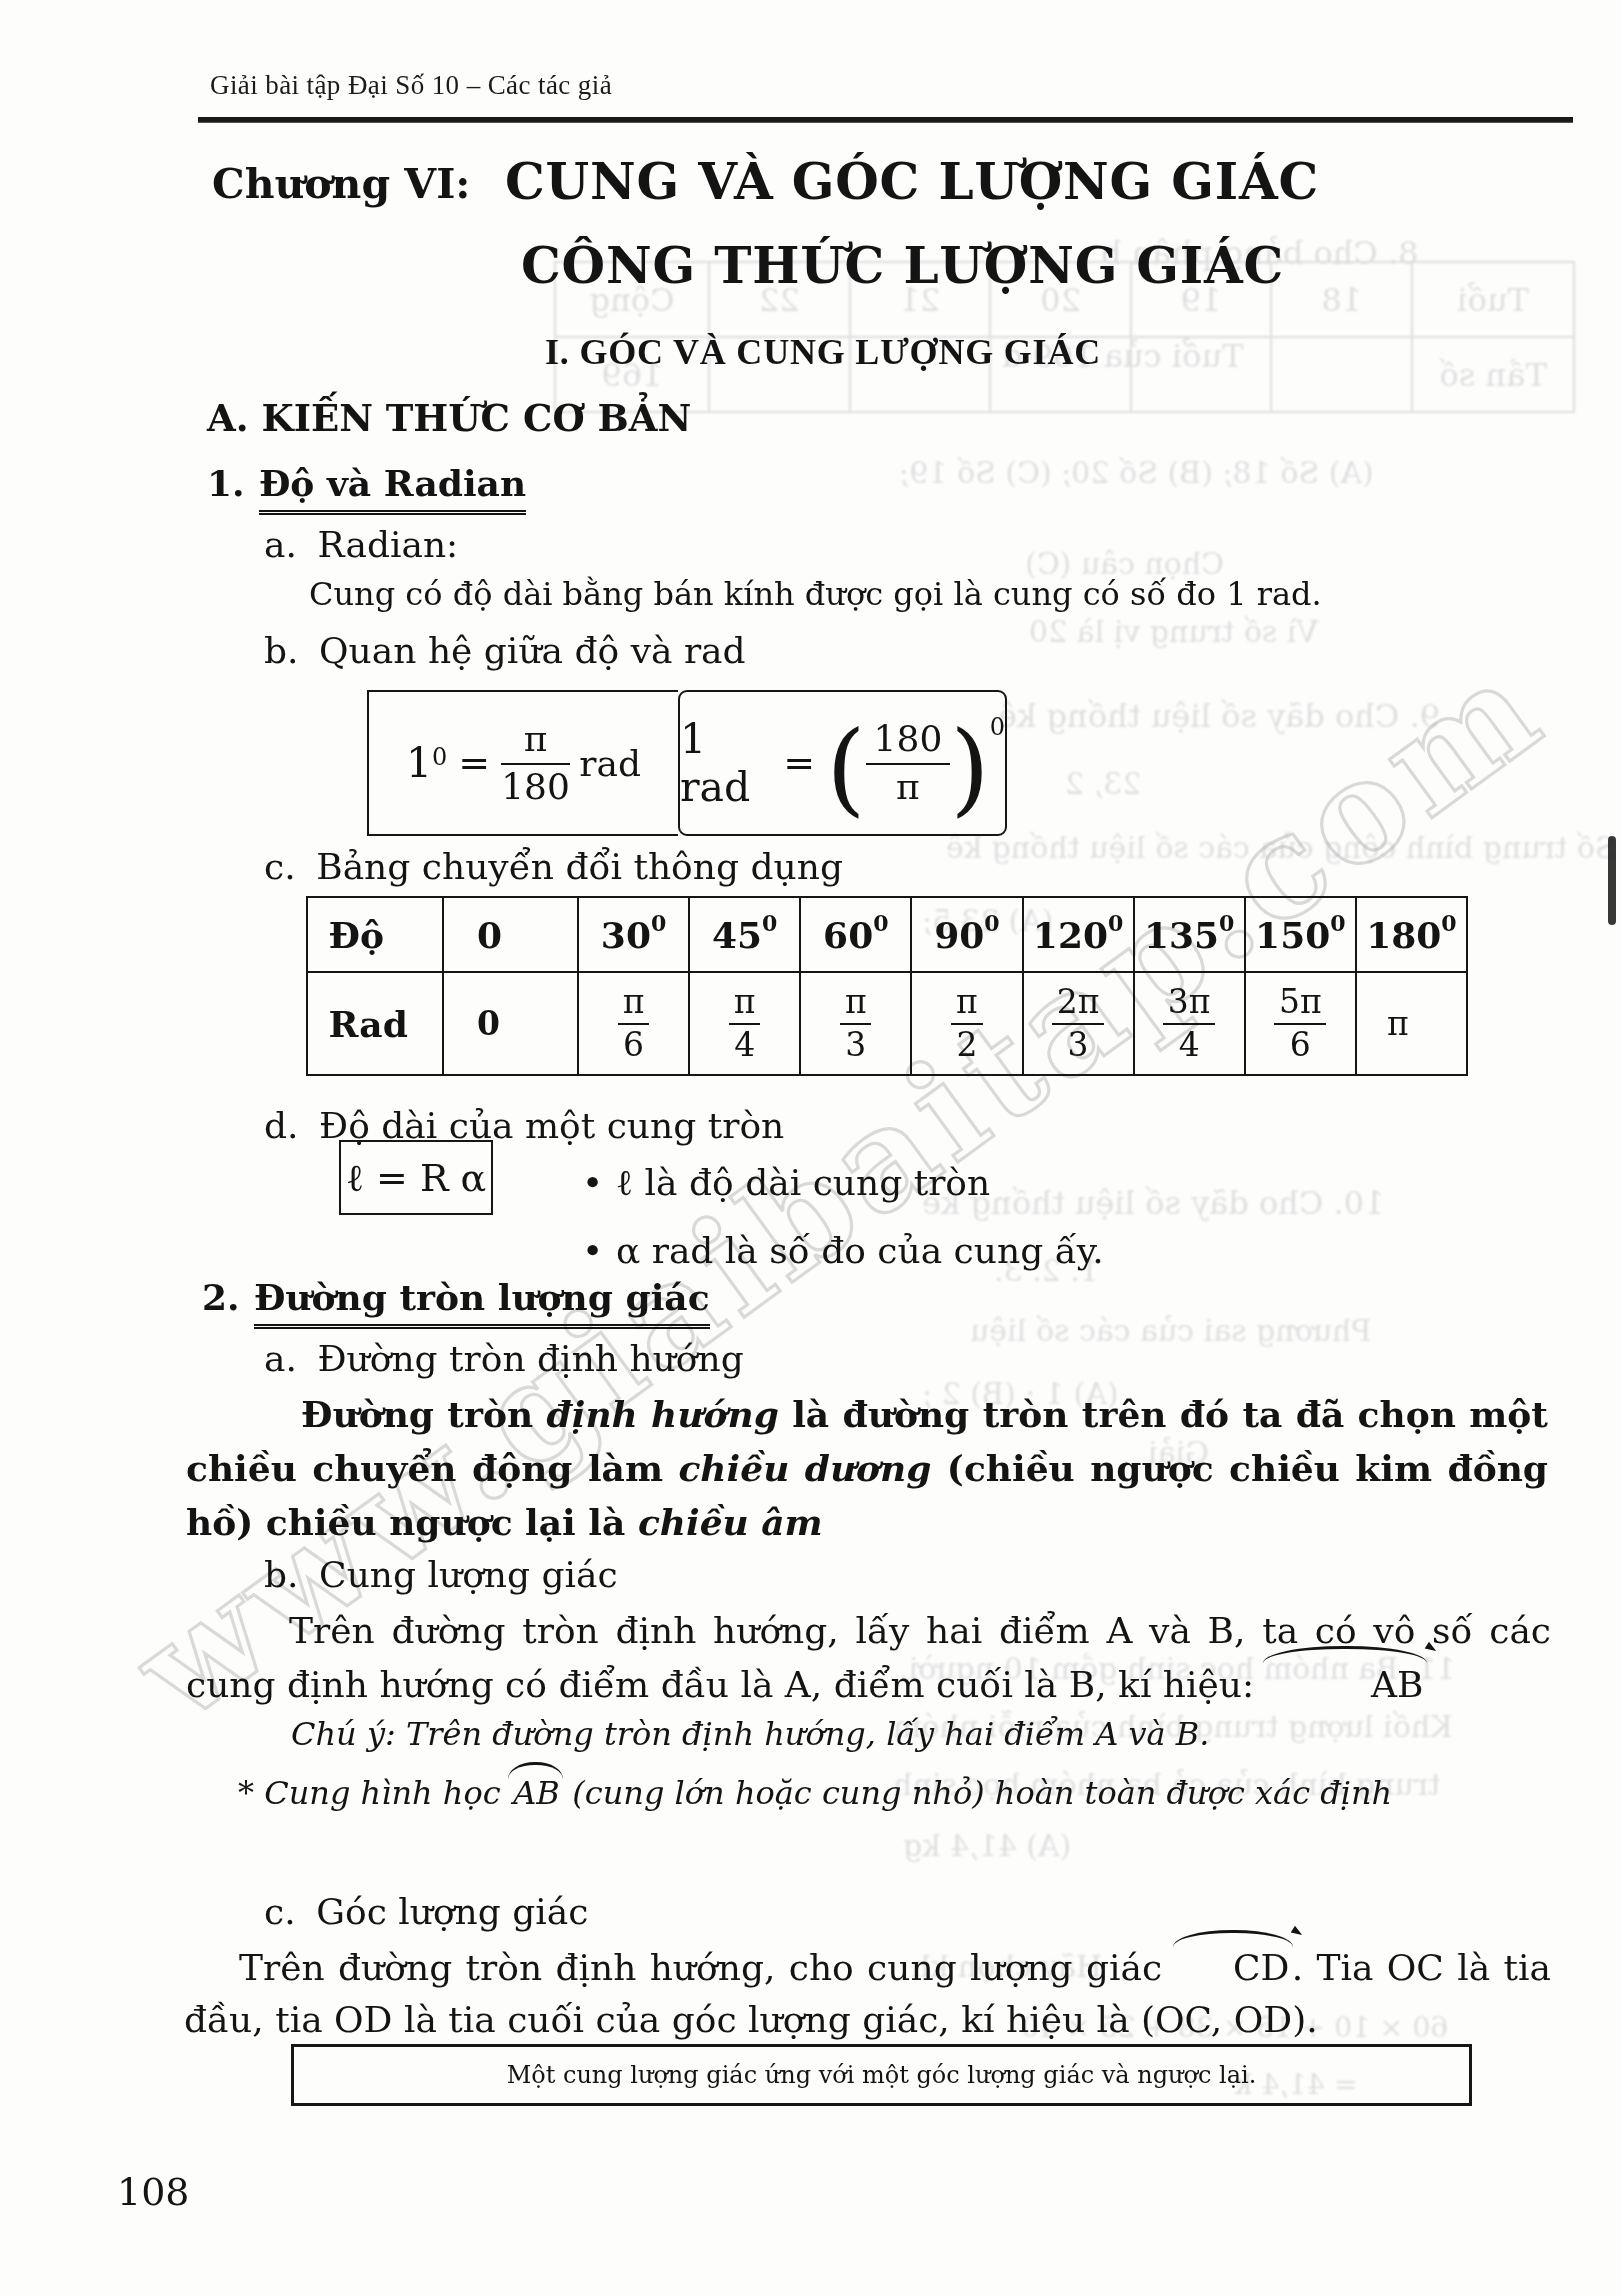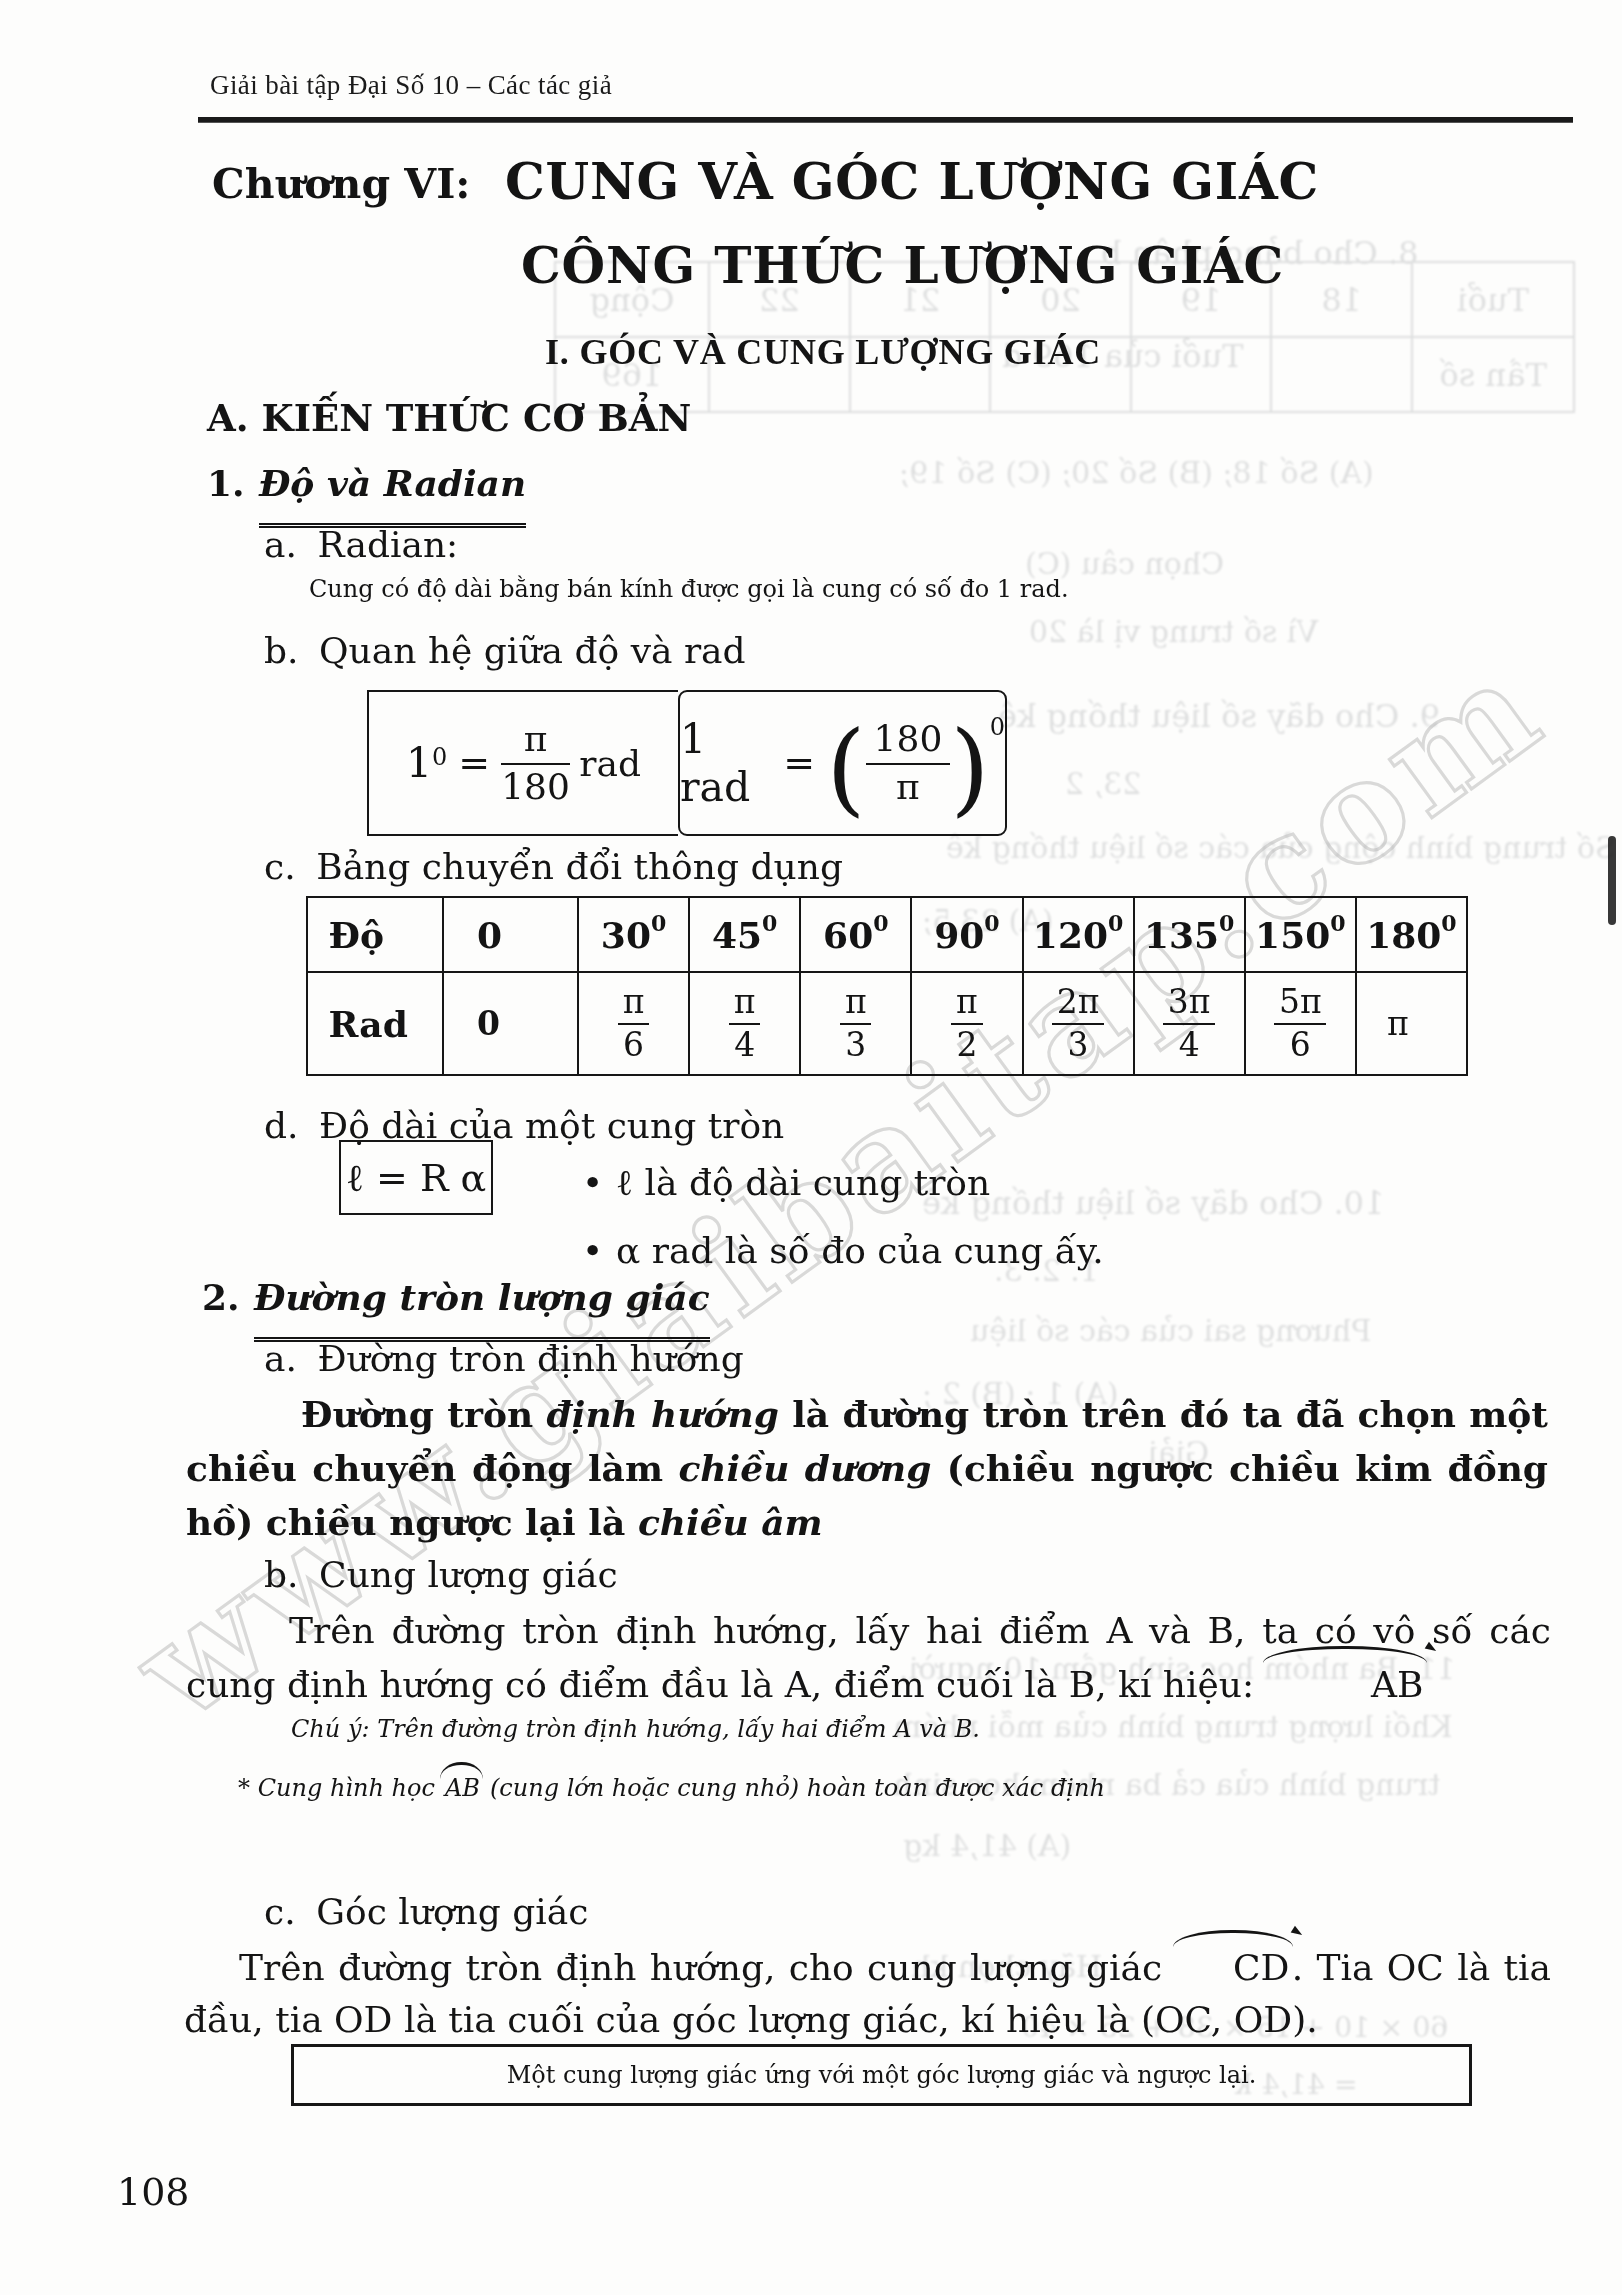--- a/index.html
+++ b/index.html
@@ -1,37 +1,37 @@
 <!DOCTYPE html>
 <html style="font-size:12.7px"><head>
 <meta charset="utf-8">
 <style>
   html,body{margin:0;padding:0;background:#e8e8e8;}
   .page{position:relative;width:1622px;height:2295px;background:#fdfdfc;overflow:hidden;
         font-family:"DejaVu Serif", serif;color:#141414;}
   .abs{position:absolute;}
   .sans{font-family:Liberation Serif, serif;}
   .i{font-style:italic;}
-  .dunder{border-bottom:5.5px double #141414;padding-bottom:19px;font-style:italic;}
+  .dunder{border-bottom:5.5px double #141414;padding-bottom:6px;}
   .lbl{display:inline-block;}
   .gap18{margin-left:14.3px;}
   .gap26{margin-left:20.6px;}
 
   
   .running-title{font-size:27px;letter-spacing:0.4px;color:#1b1b1b;}
   .header-rule{height:4.8px;background:#1a1a1a;border-bottom:1.6px solid #555;}
 
   
   .chapter-label{font-size:41px;font-weight:bold;}
   .chapter-title{font-size:50px;font-weight:bold;letter-spacing:0.8px;}
   .section-heading{font-size:36px;font-weight:bold;letter-spacing:0.8px;}
   .part-heading{font-size:37px;font-weight:bold;}
   .item-line{font-size:36px;font-weight:bold;}
   .letter-line{font-size:36px;}
-  .body-line{font-size:24px;}
+  .body-line{font-size:32px;}
 
   
   .fbox-row{display:flex;}
   .fbox{border:2.4px solid #161616;display:flex;align-items:center;justify-content:center;height:146px;box-sizing:border-box;}
   .fbox1{width:311px;border-right:none;}
   .fbox2{width:329px;border-left:2.4px solid #161616;border-radius:9px;}
   .fbase{font-size:41px;}
   .fsup{font-size:24px;vertical-align:super;position:relative;top:-6.3px;}
   .feq{font-size:38px;margin:0 11px;}
   .frac{display:inline-block;text-align:center;vertical-align:middle;line-height:1.05;}

